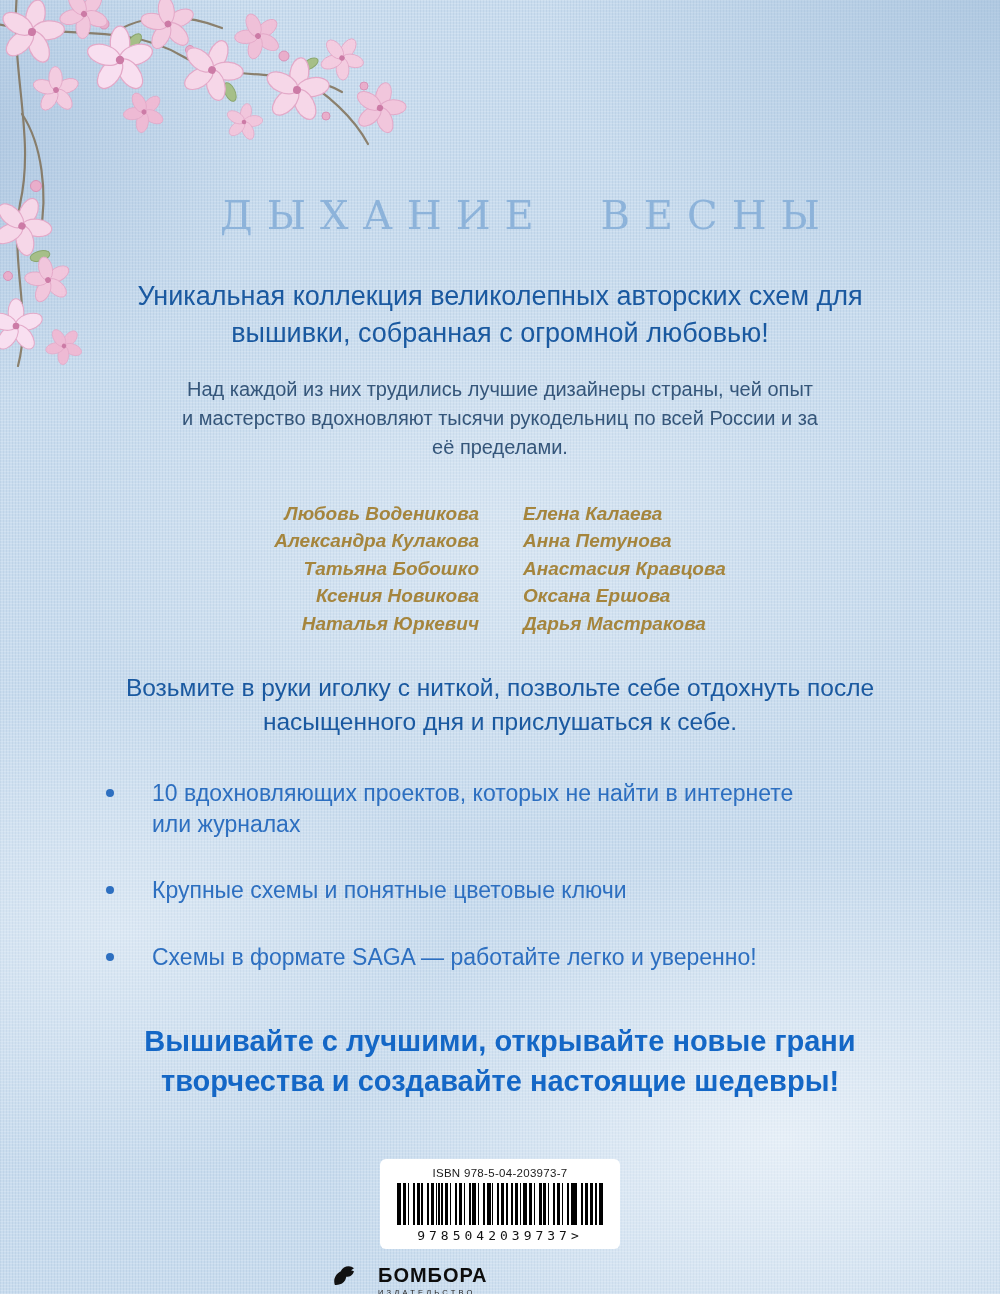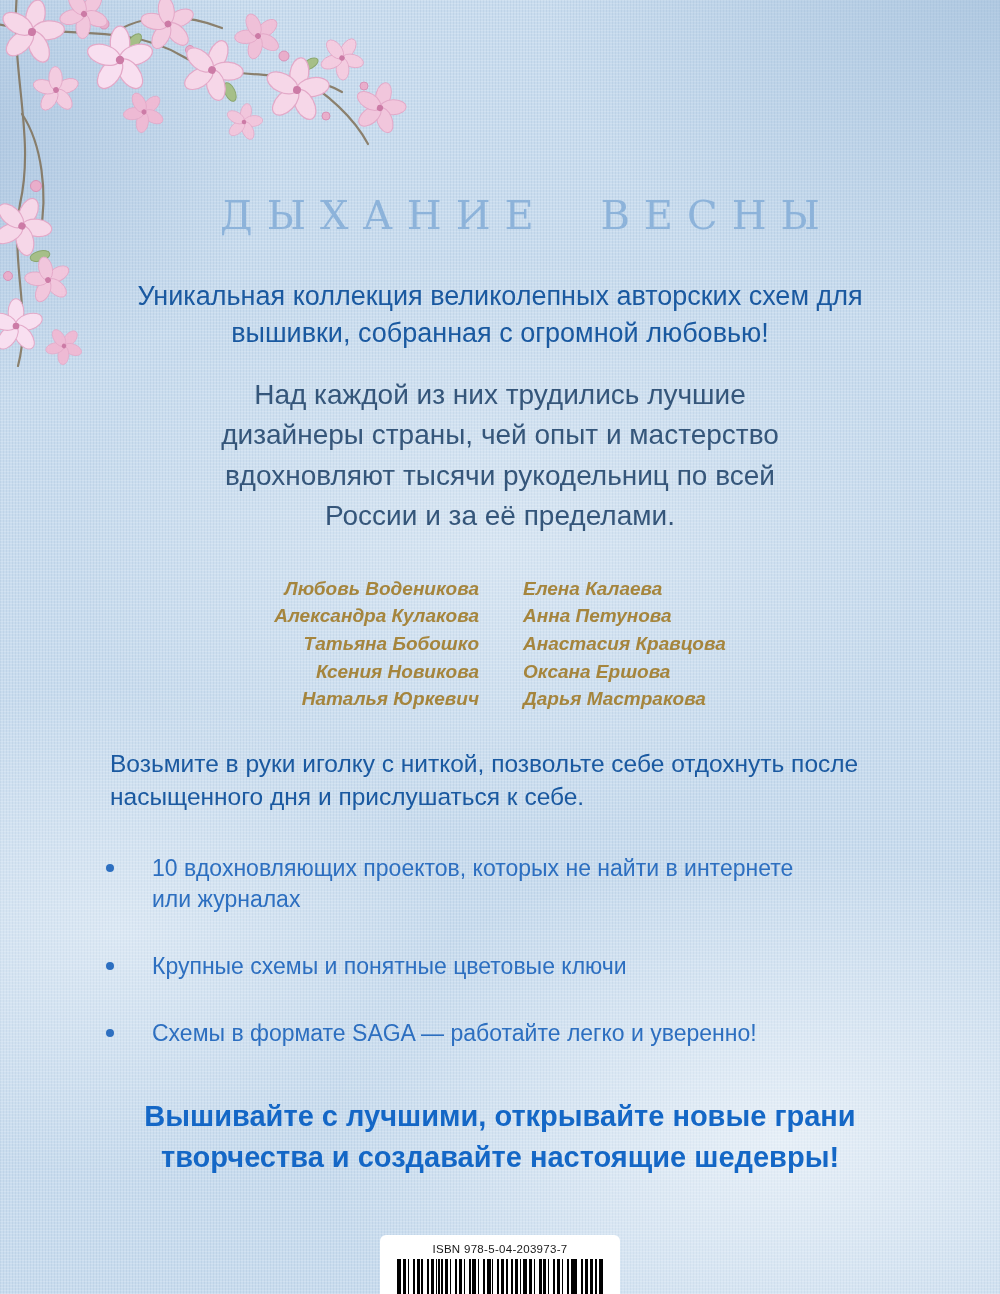--- a/index.html
+++ b/index.html
@@ -34,35 +34,35 @@
   }
   .intro{
     width:760px;margin:40px auto 0;
     text-align:center;
     font-size:27px;line-height:1.38;
     font-weight:500;color:#1a59a0;
   }
   .subintro{
     width:640px;margin:22px auto 0;
     text-align:center;
-    font-size:28px;line-height:1.45;
+    font-size:20px;line-height:1.45;
     font-weight:500;color:#35567a;
   }
   .authors{
     display:flex;justify-content:center;gap:44px;
     margin-top:38px;
     font-style:italic;font-weight:700;
     font-size:19px;line-height:1.45;
     color:#a5853d;
   }
   .authors .col-left{text-align:right;}
   .authors .col-right{text-align:left;}
   .invitation{
     width:780px;margin:34px auto 0;
-    text-align:left;
+    text-align:center;
     font-size:24.5px;line-height:1.36;
     font-weight:500;color:#1a59a0;
   }
   .bullets{
     list-style:none;
     margin:40px 0 0 104px;padding:0;
     font-size:23px;color:#2d6fc0;
   }
   .bullets li{
     position:relative;

